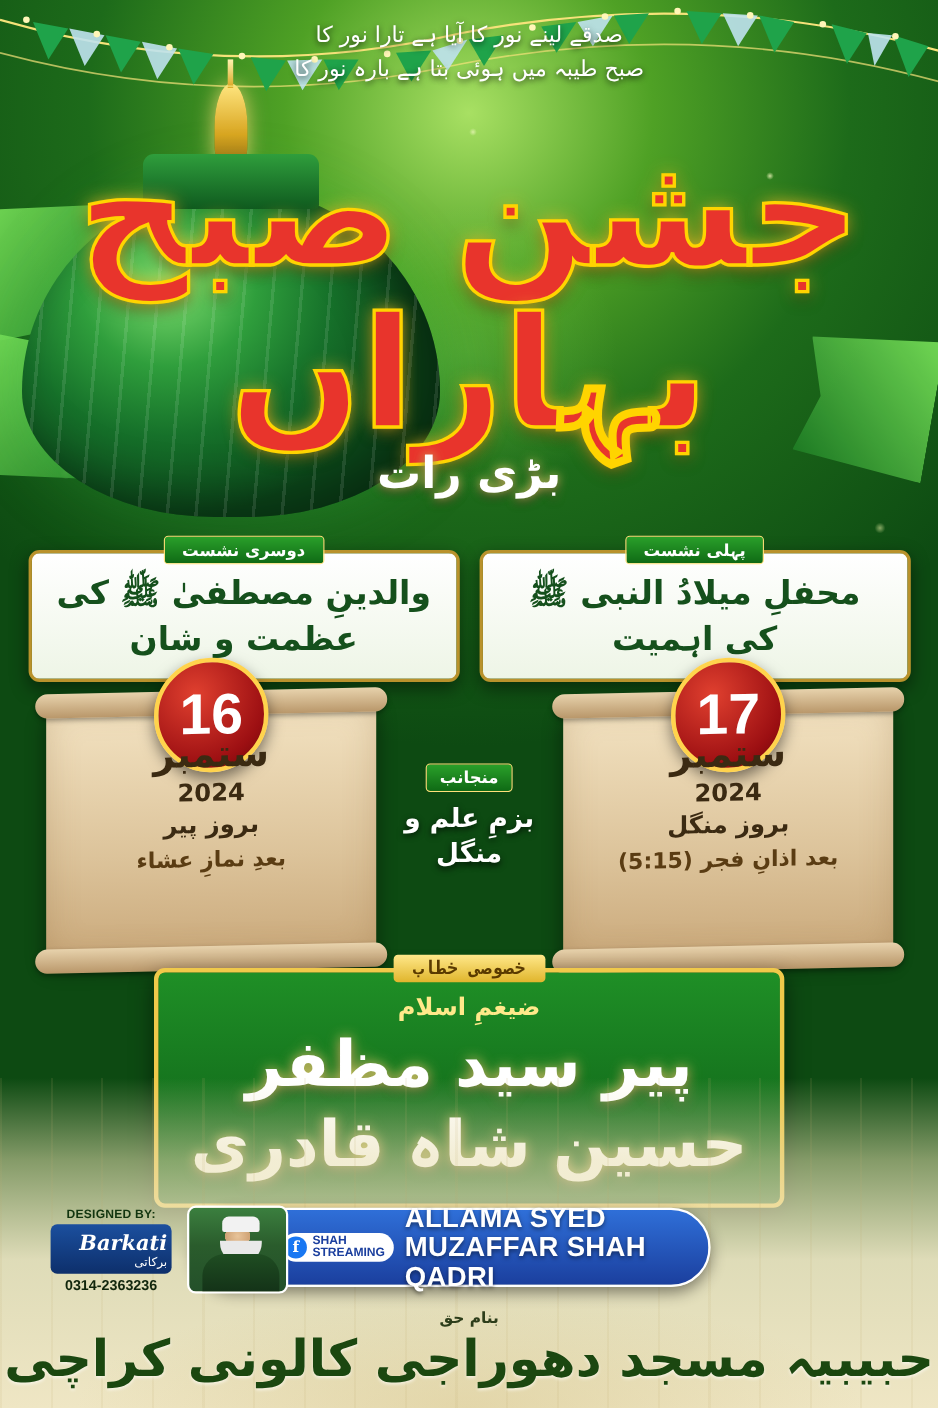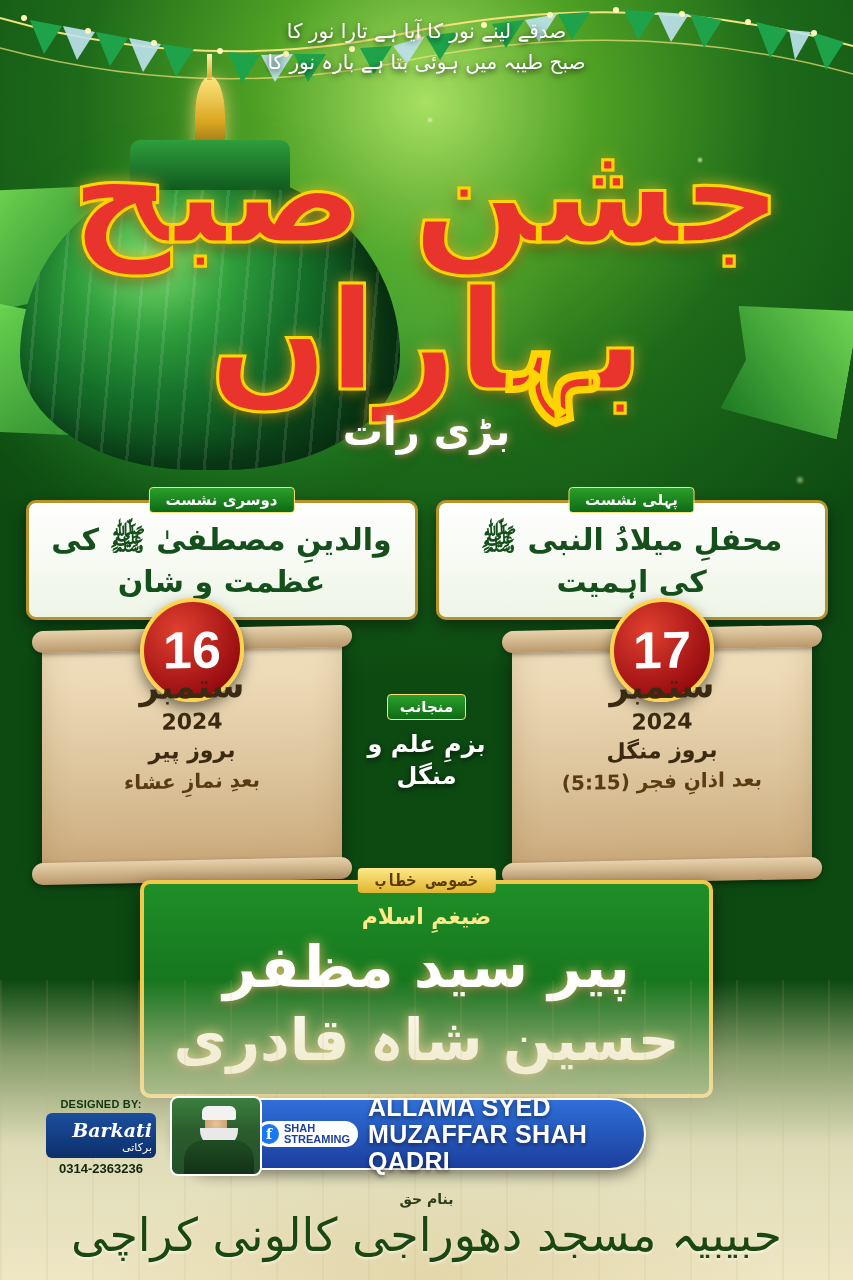--- a/index.html
+++ b/index.html
@@ -312,21 +312,21 @@
   
   .venue{
     position:absolute; left:0; right:0; bottom:18px;
     text-align:center; direction:rtl;
     font-family:"DejaVu Sans","Liberation Sans",sans-serif;
   }
   .venue .logo{
     font-size:14px; color:#2c3d1a; font-weight:bold; margin-bottom:2px;
   }
   .venue .vname{
-    font-size:46px; font-weight:normal; color:#1b4710;
+    font-size:46px; font-weight:bold; color:#1b4710;
     text-shadow:0 2px 3px rgba(255,255,255,.6);
     line-height:1.15;
   }
 </style>
 </head>
 <body>
 
 <div class="poster">
 
   <div class="bokeh"></div>

